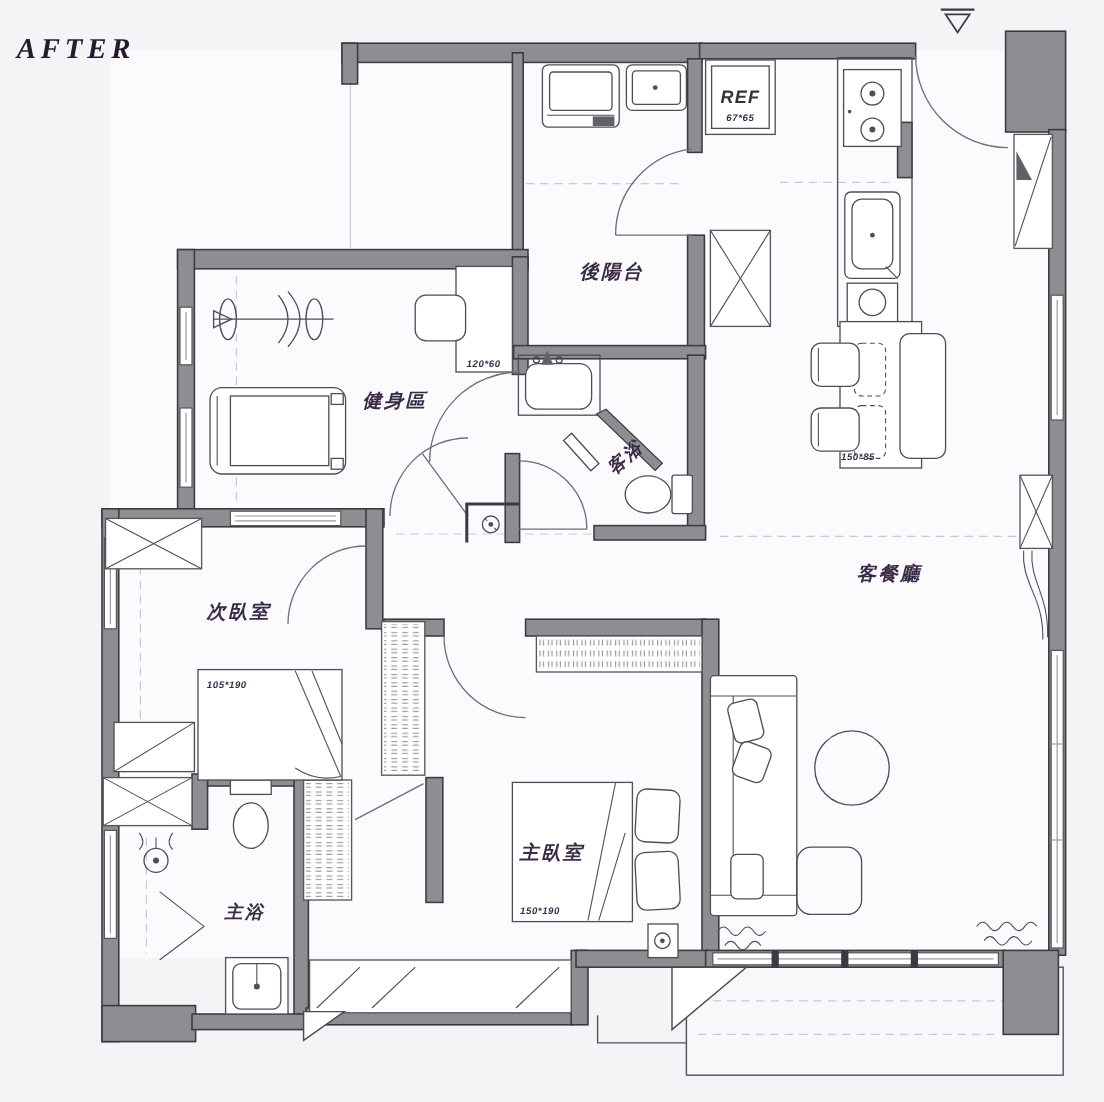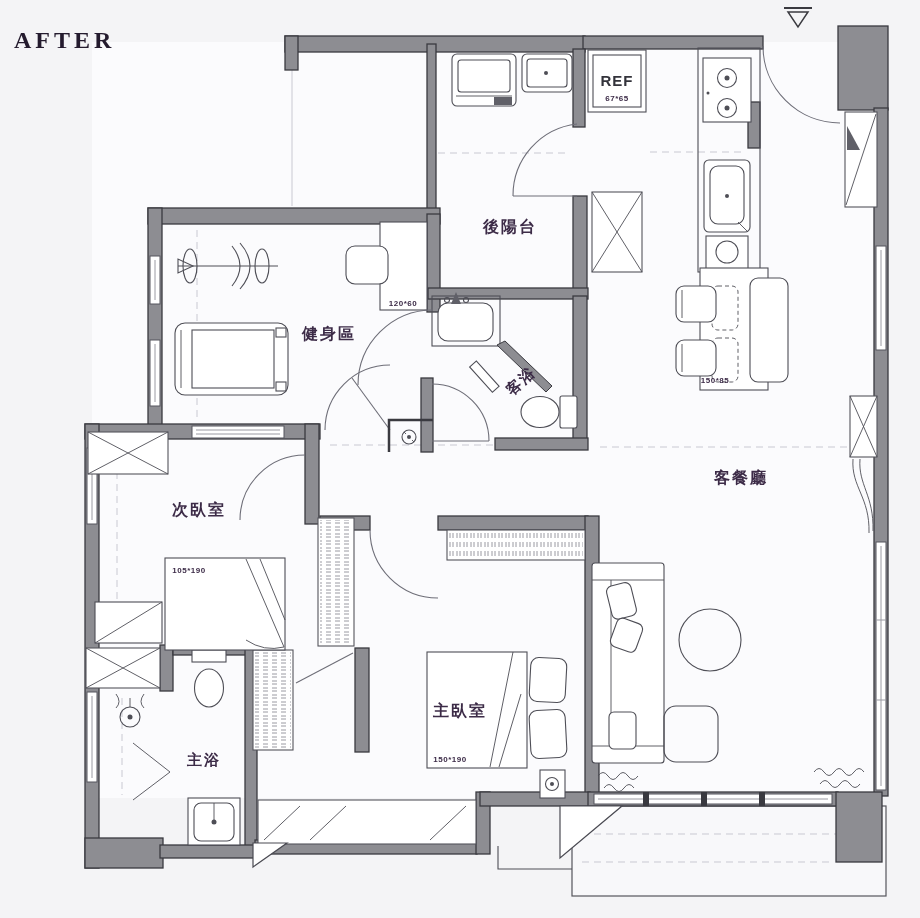--- a/index.html
+++ b/index.html
@@ -1,21 +1,21 @@
 <!DOCTYPE html>
 <html style="--wall: #8d8d92; --wall-stroke: #3a3a40; --line: #4e4e56; --text: #3c2b47; --background: #f4f4f6;"><head>
 <meta charset="utf-8">
 <style>
   :root{
     --wall:#8d8d92; --wall-stroke:#3a3a40; --line:#4e4e56; --text:#3c2b47;
     --background:#f4f4f6; --base:#fbfbfd;
   }
   html,body{margin:0;padding:0;background:var(--background);}
   .stage{position:relative;width:920px;height:918px;background:var(--background);overflow:hidden;
-         font-family:"Liberation Sans","DejaVu Sans",sans-serif;}
+         font-family:"Liberation Sans","DejaVu Sans",sans-serif;font-style:italic;}
   svg{display:block}
   .wall{fill:var(--wall);stroke:var(--wall-stroke);stroke-width:1.3}
   .fx{fill:#ffffff;stroke:var(--line);stroke-width:1.1}
   .fxn{fill:none;stroke:var(--line);stroke-width:1.1}
   .thin{fill:none;stroke:var(--line);stroke-width:.9}
   .door{fill:none;stroke:#6e6e78;stroke-width:1.1}
   .leaf{fill:#ffffff;stroke:#4a4a52;stroke-width:1.2}
   .dash{stroke:#c9c9d2;stroke-width:1;stroke-dasharray:7 5;fill:none}
   .win{fill:#ffffff;stroke:#55555c;stroke-width:1}
   .winline{stroke:#9a9aa2;stroke-width:1}

